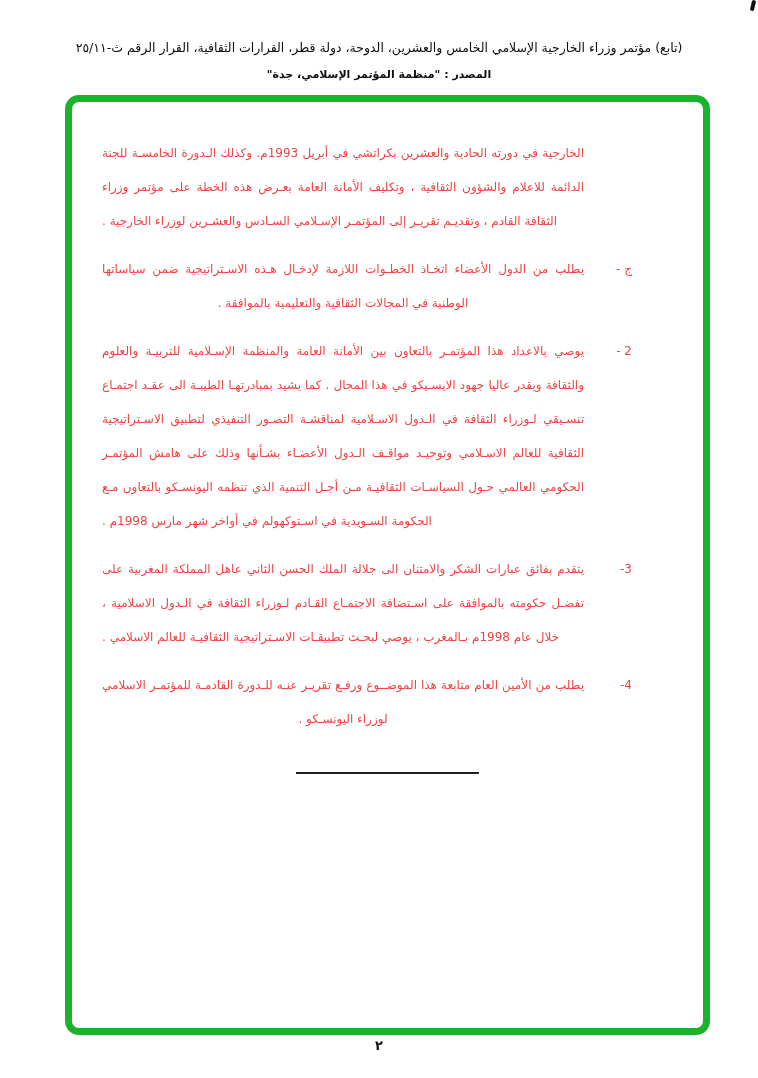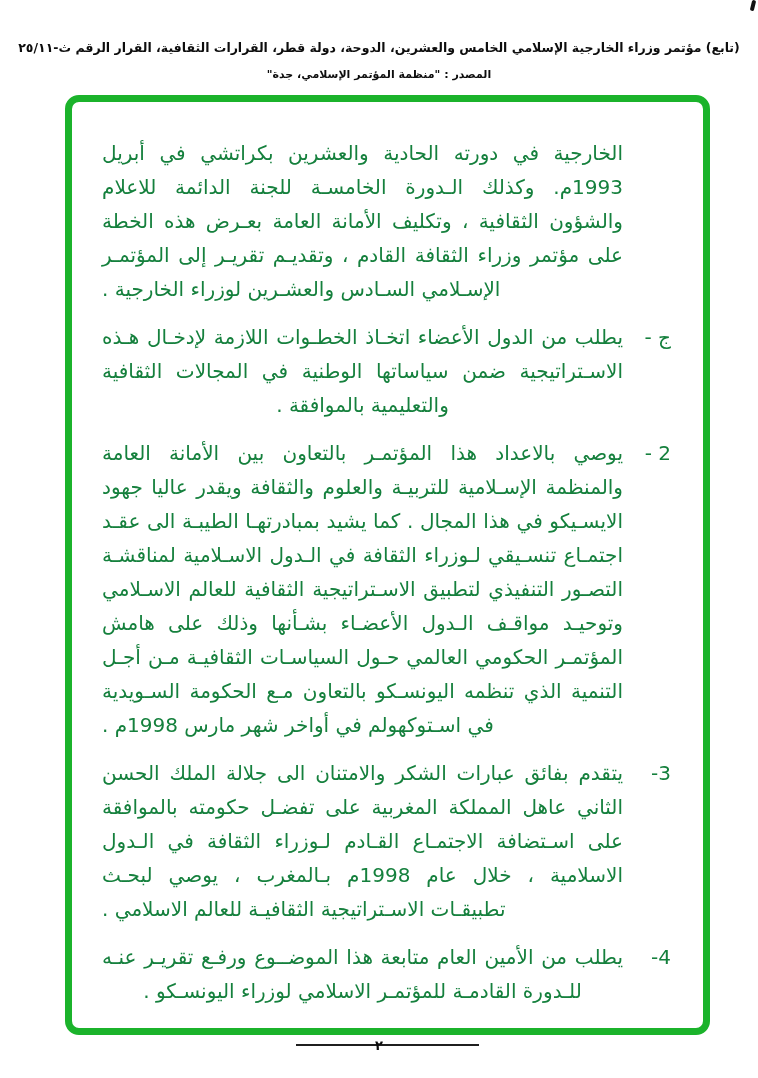--- a/index.html
+++ b/index.html
@@ -3,36 +3,36 @@
 <meta charset="utf-8">
 <style>
   html,body{margin:0;padding:0;}
   body{
     width:758px;height:1078px;position:relative;background:#ffffff;
     font-family:"DejaVu Sans",sans-serif;overflow:hidden;
   }
   
   .header1{
     position:absolute;top:40px;left:0;width:758px;text-align:center;
-    direction:rtl;font-weight:bold;font-size:12.5px;color:#0d0d0d;white-space:nowrap;
+    direction:rtl;font-weight:normal;font-size:12.5px;color:#0d0d0d;white-space:nowrap;
   }
   .num-ltr{direction:ltr;unicode-bidi:bidi-override;}
   .header2{
     position:absolute;top:68px;left:0;width:758px;text-align:center;
     direction:rtl;font-weight:bold;font-size:11px;color:#0d0d0d;
   }
   
   .frame{
     position:absolute;left:65px;top:95px;width:645px;height:940px;
     box-sizing:border-box;border:7px solid #1bb32b;border-radius:14px;
     background:#ffffff;
   }
   .content{
-    direction:rtl;padding:34px 32px 0 30px;color:#15803d;
-    font-size:20px;line-height:34px;
+    direction:rtl;padding:34px 71px 0 30px;color:#ef4444;
+    font-size:12px;line-height:34px;
   }
   .para{display:flex;margin:0 0 14px 0;}
   .marker{flex:0 0 48px;white-space:nowrap;}
   .ptext{flex:1 1 auto;text-align:justify;text-align-last:left;}
   .para:nth-child(2) .ptext,
   .para:nth-child(5) .ptext{text-align-last:center;}
   .b{font-weight:normal;}
   .divider{
     width:183px;margin:36px auto 0 auto;border-top:2px solid #1f1f1f;height:0;
   }

